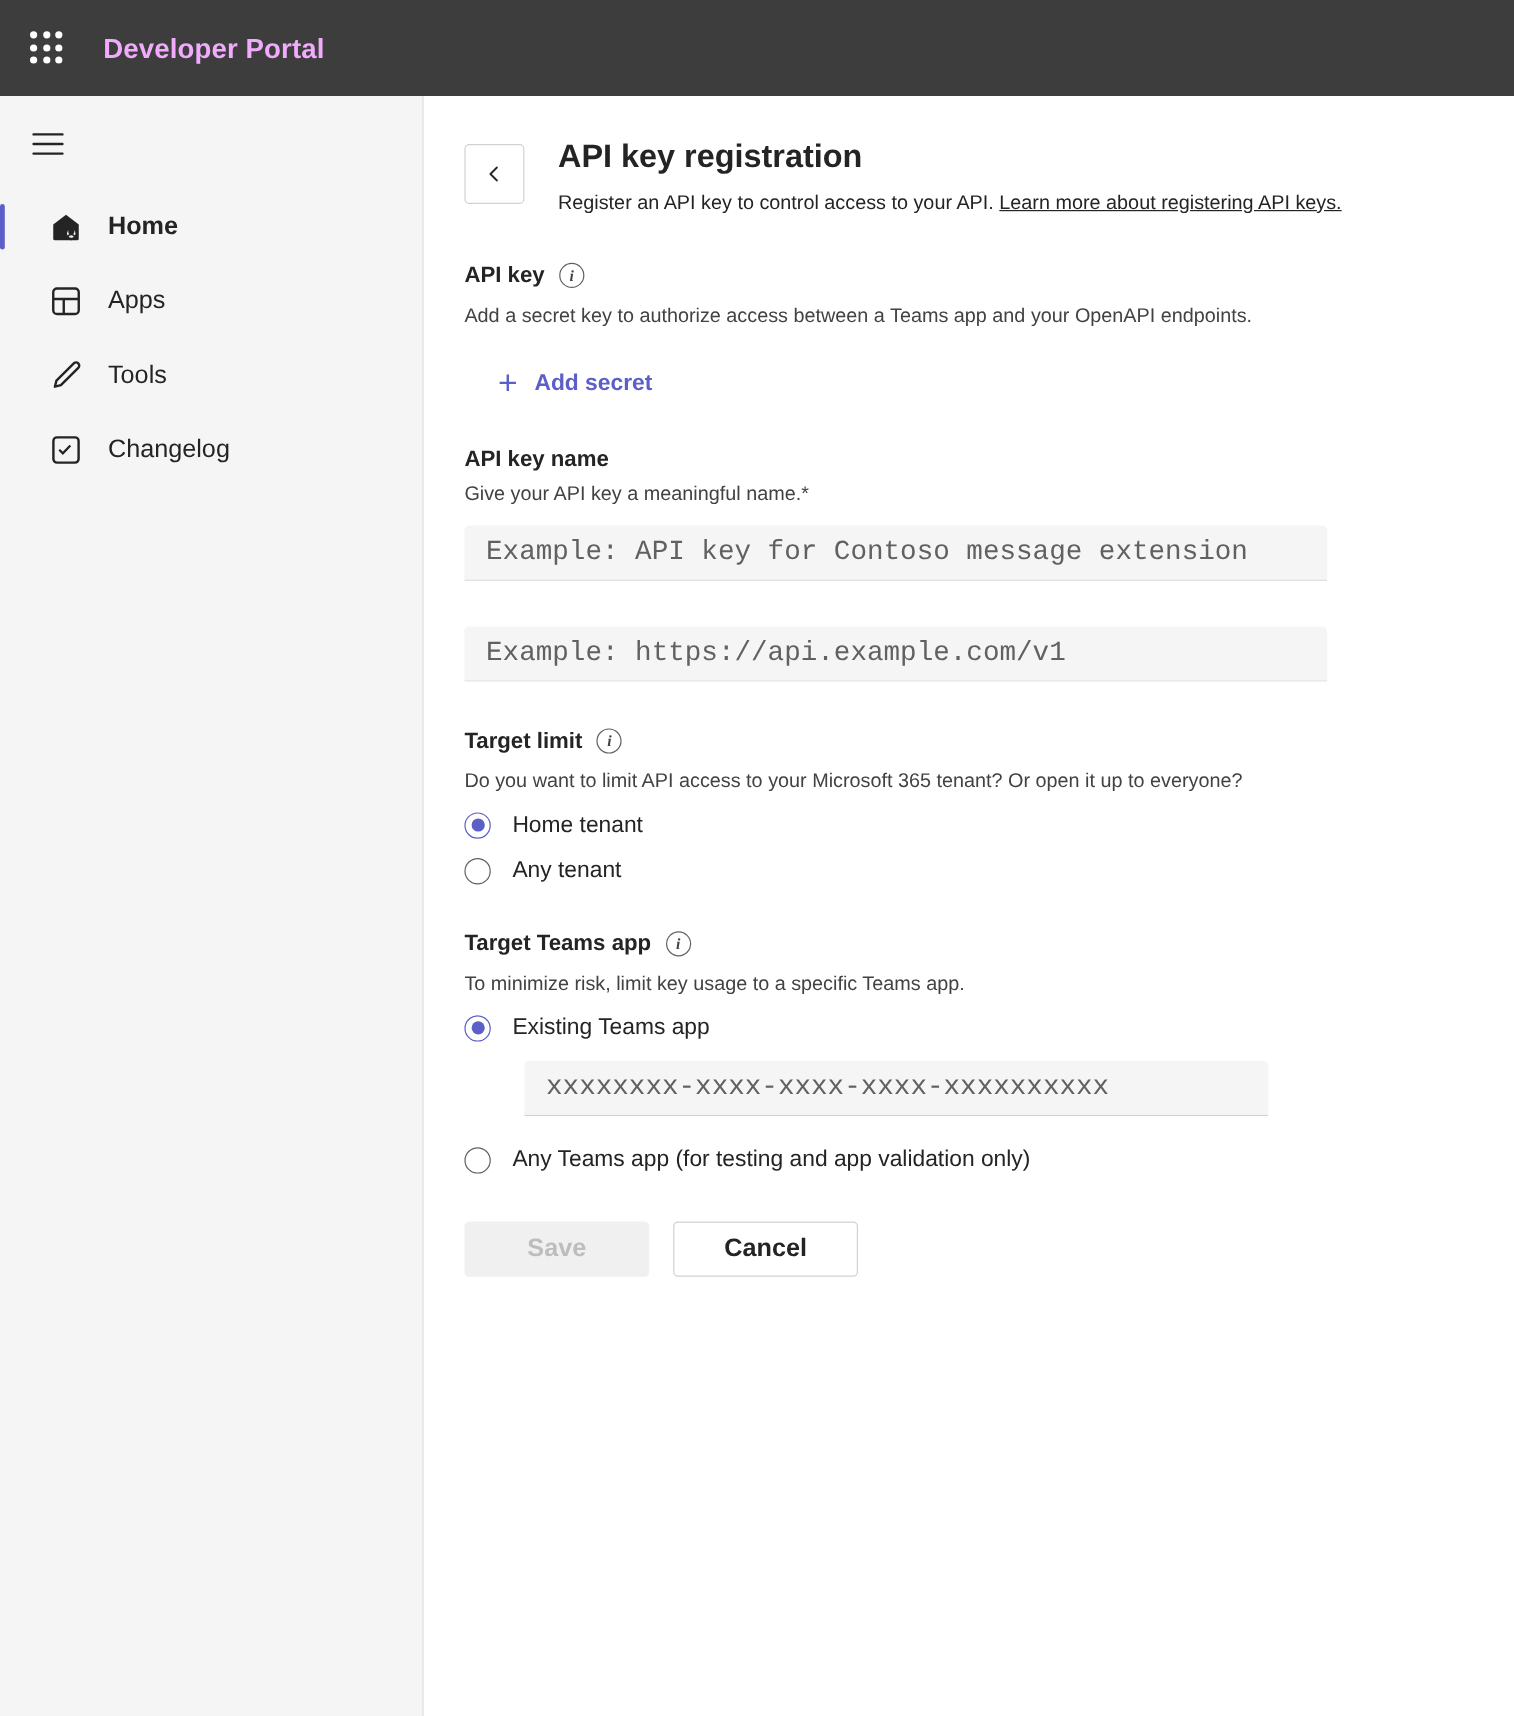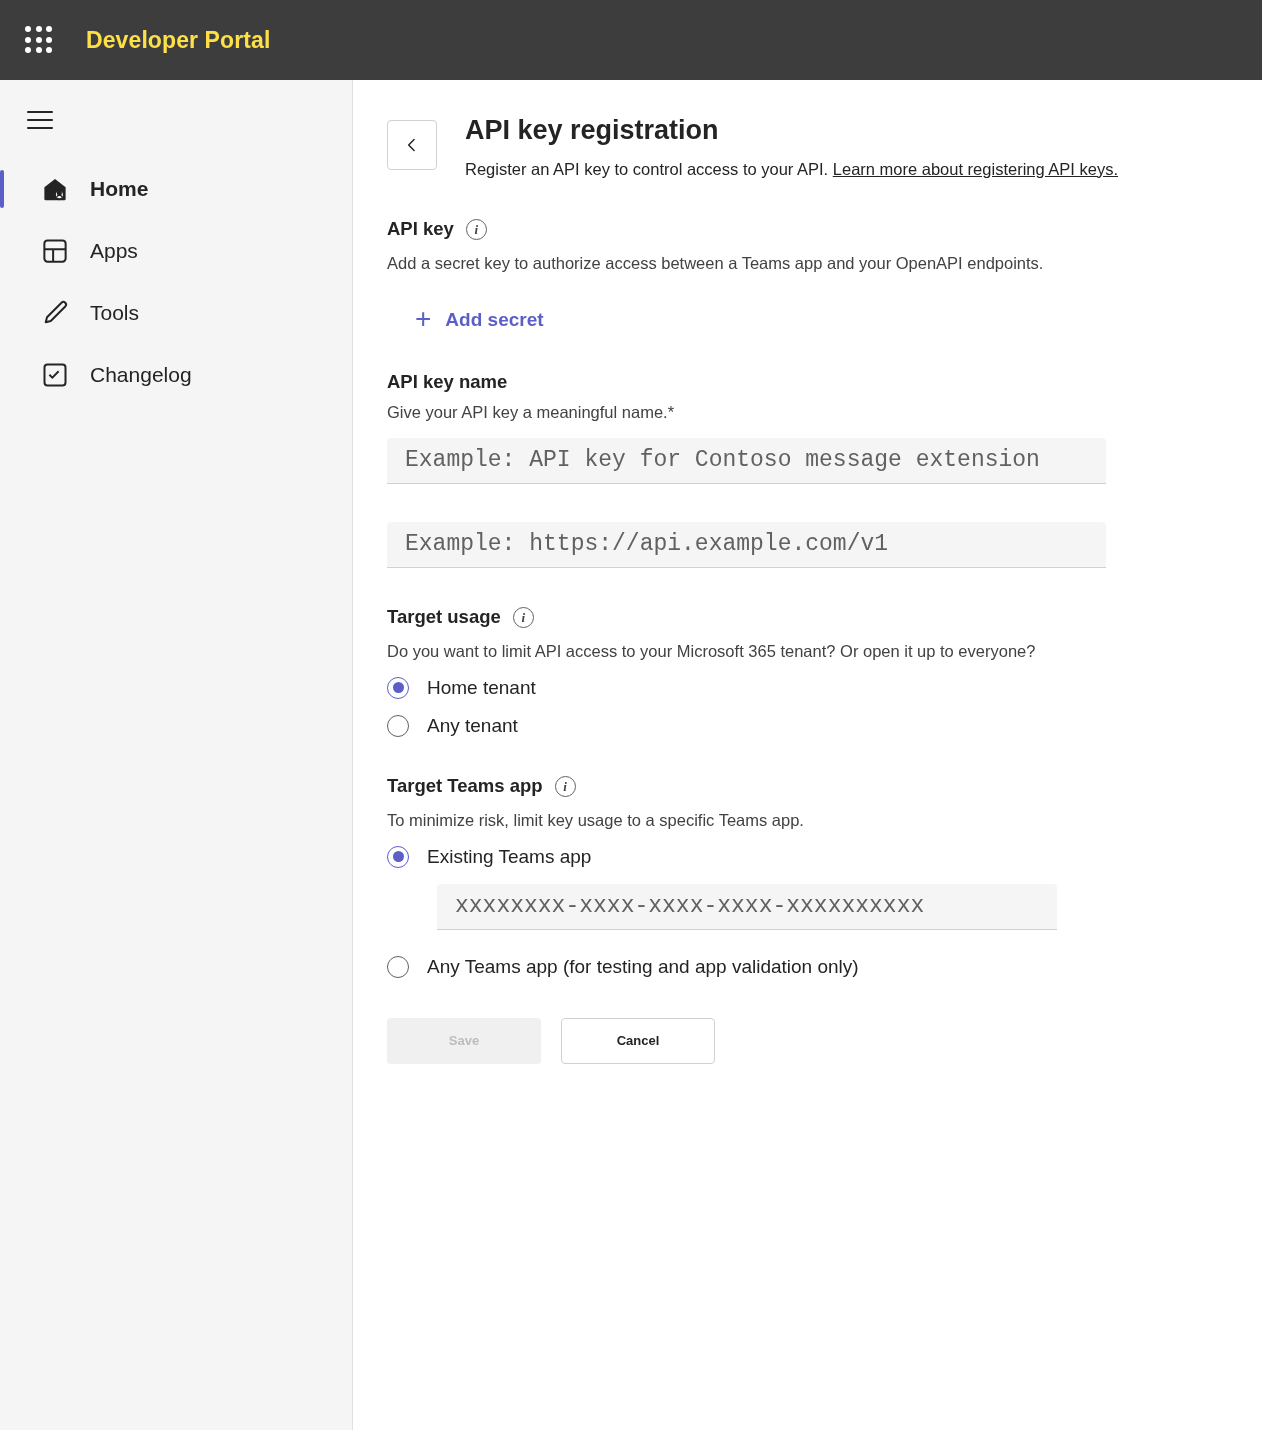--- a/index.html
+++ b/index.html
@@ -18,21 +18,21 @@
     background: #ffffff;
   }
 
   
   .topbar {
     height: 80px;
     background: #3d3d3d;
     display: flex;
     align-items: center;
     padding-left: 22px;
-    color: #fde047;
+    color: #f0abfc;
   }
   .waffle {
     width: 34px;
     height: 34px;
     display: grid;
     grid-template-columns: repeat(3, 1fr);
     grid-template-rows: repeat(3, 1fr);
     gap: 4px;
     padding: 3px;
     cursor: pointer;
@@ -259,21 +259,21 @@
 
   .buttons {
     display: flex;
     gap: 20px;
     margin-top: 40px;
   }
   .btn {
     height: 46px;
     min-width: 154px;
     border-radius: 4px;
-    font-size: 13px;
+    font-size: 21px;
     font-weight: bold;
     font-family: "Liberation Sans", sans-serif;
     cursor: pointer;
   }
   .btn-disabled {
     background: #f0f0f0;
     color: #bdbdbd;
     border: none;
     cursor: default;
   }
@@ -391,21 +391,21 @@
         <div class="helper">Give your API key a meaningful name.*</div>
         <input class="field-input" type="text" placeholder="Example: API key for Contoso message extension" style="">
       </div>
 
       <div class="section">
         <input class="field-input" type="text" placeholder="Example: https://api.example.com/v1" style="">
       </div>
 
       <div class="section">
         <div class="section-title">
-          <span>Target usage</span>
+          <span>Target limit</span>
           <span class="info-icon">i</span>
         </div>
         <div class="helper">Do you want to limit API access to your Microsoft 365 tenant? Or open it up to everyone?</div>
 
         <div class="radio-row">
           <span class="radio checked"></span>
           <span class="radio-label">Home tenant</span>
         </div>
         <div class="radio-row">
           <span class="radio"></span>

